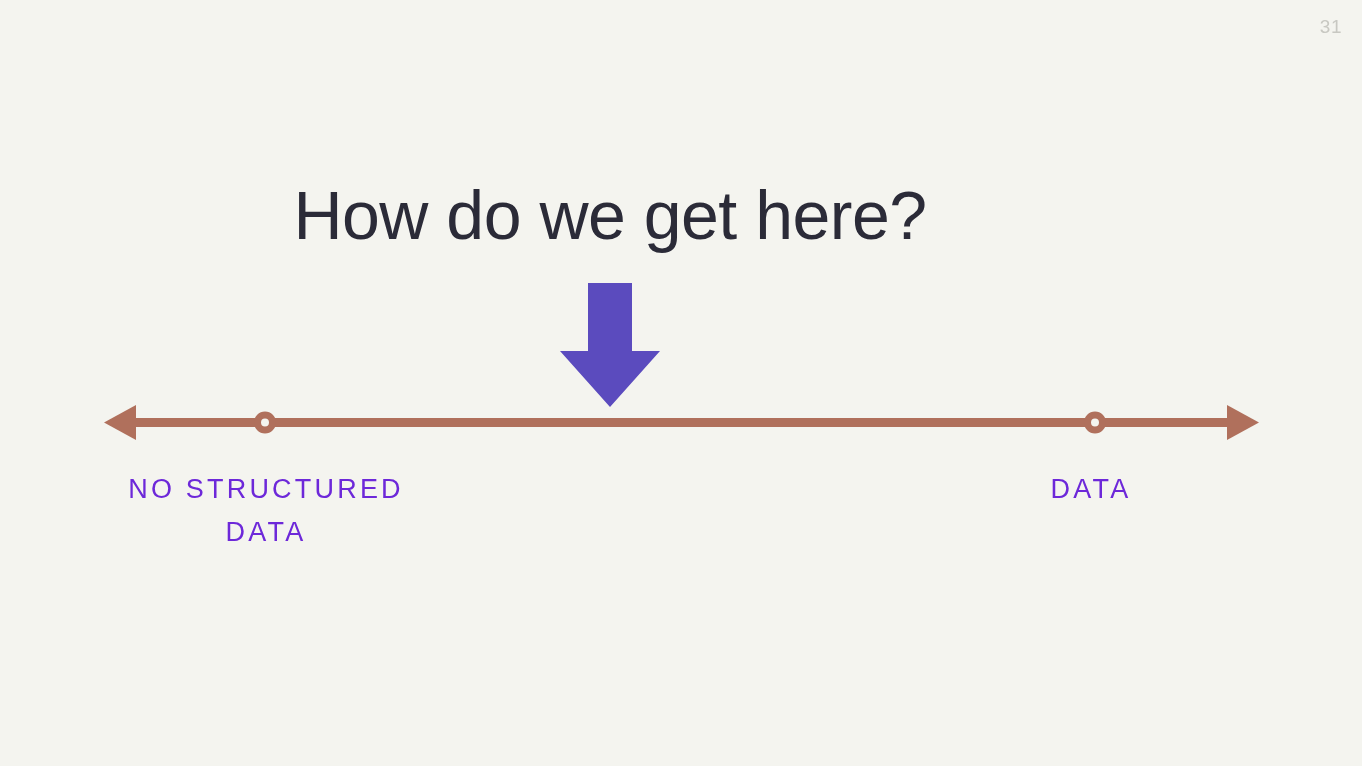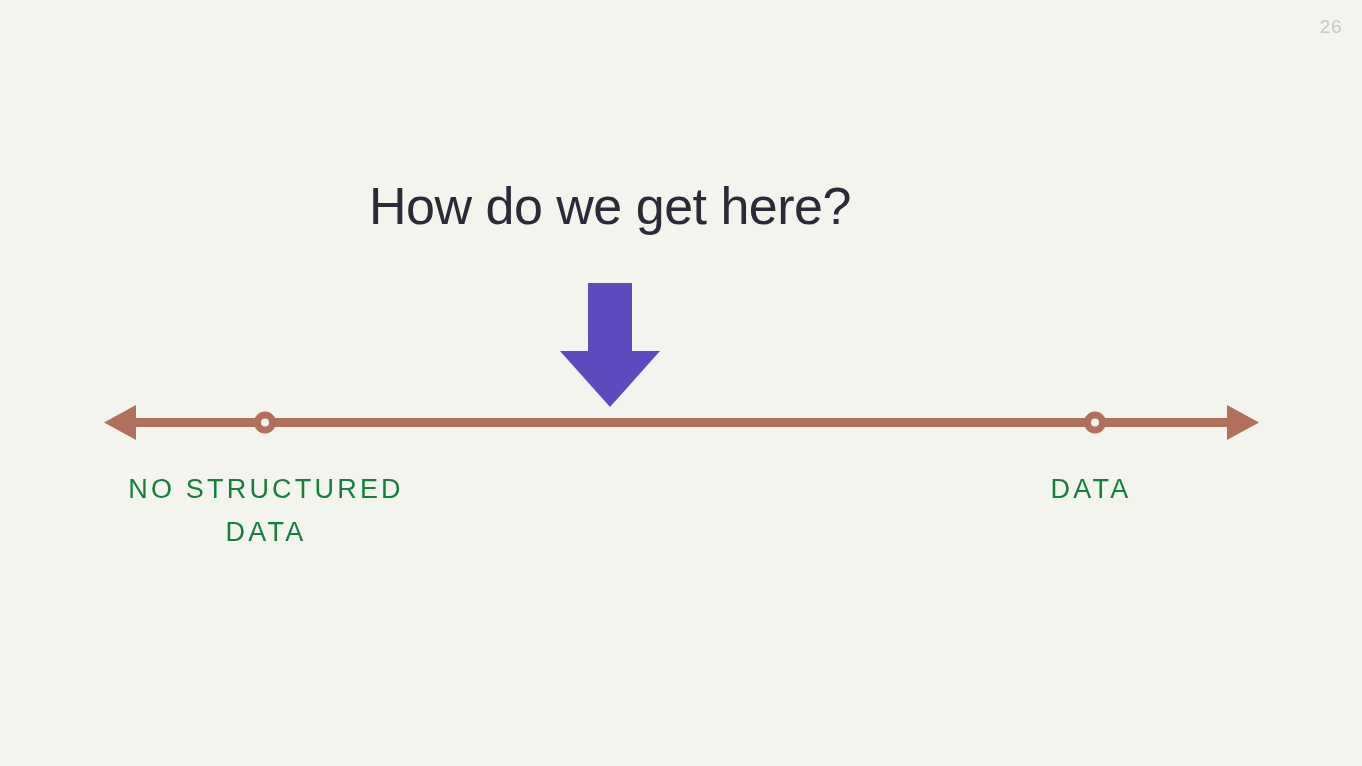--- a/index.html
+++ b/index.html
@@ -32,21 +32,21 @@
     line-height: 1;
   }
 
   
   #slide-title {
     position: absolute;
     left: 0;
     top: 178px;
     width: 1220px;
     text-align: center;
-    font-size: 52px;
+    font-size: 68px;
     font-weight: 300;
     letter-spacing: -0.5px;
     color: #2b2b38;
     line-height: 1.1;
     white-space: nowrap;
   }
 
   
   #down-arrow {
     position: absolute;
@@ -68,33 +68,33 @@
   
   .axis-label {
     position: absolute;
     top: 468px;
     width: 420px;
     text-align: center;
     font-size: 27px;
     font-weight: 400;
     letter-spacing: 3.2px;
     line-height: 43px;
-    color: #15803d;
+    color: #6d28d9;
     text-transform: uppercase;
   }
   #label-left  { left: 56px; }
   #label-right { left: 881px; }
   .axis-label .lbl-line { display: block; }
 </style>
 </head>
 <body>
 
 <div id="slide">
 
-  <div id="page-number">26</div>
+  <div id="page-number">31</div>
 
   <div id="slide-title">How do we get here?</div>
 
   <div id="down-arrow">
     <svg width="100" height="124" viewBox="0 0 100 124" xmlns="http://www.w3.org/2000/svg">
       <polygon points="28,0 72,0 72,68 100,68 50,124 0,68 28,68" fill="#5b4bbe"></polygon>
     </svg>
   </div>
 
   <div id="spectrum">

